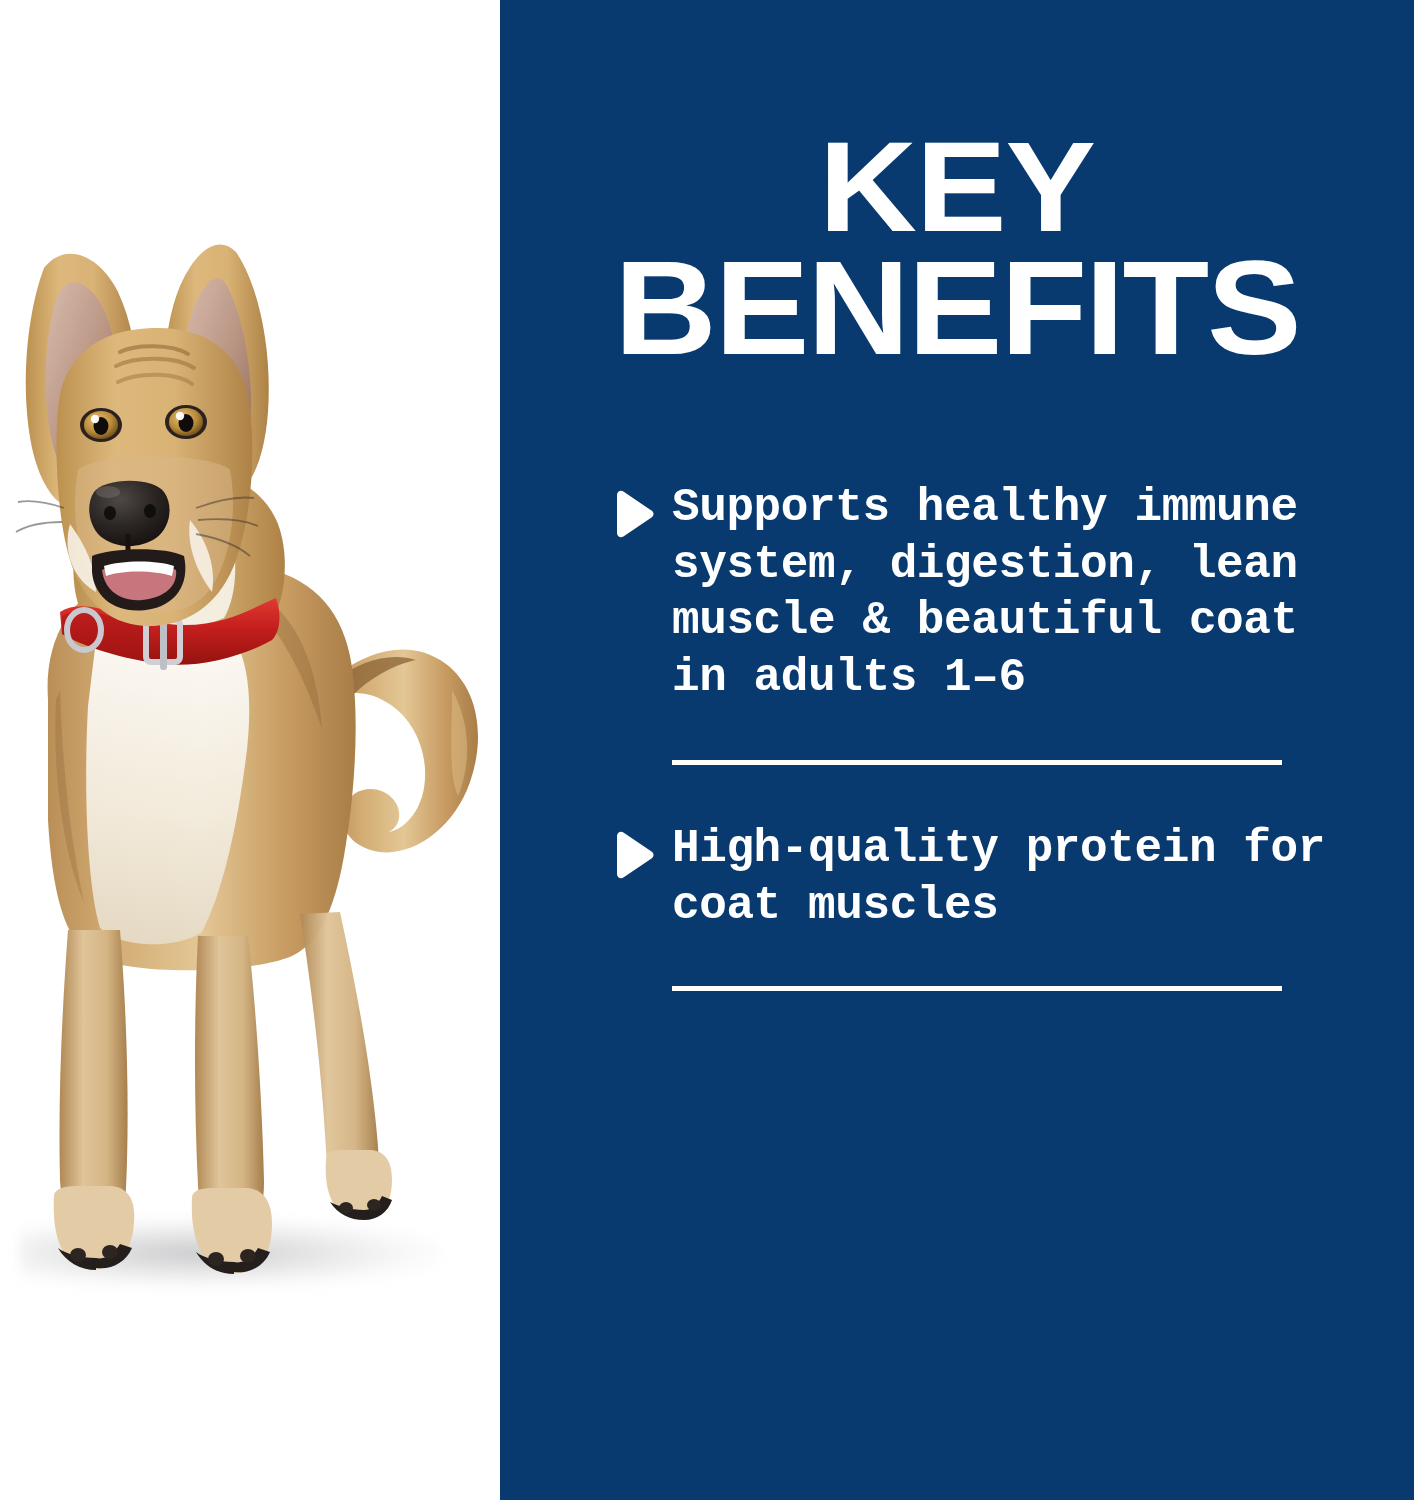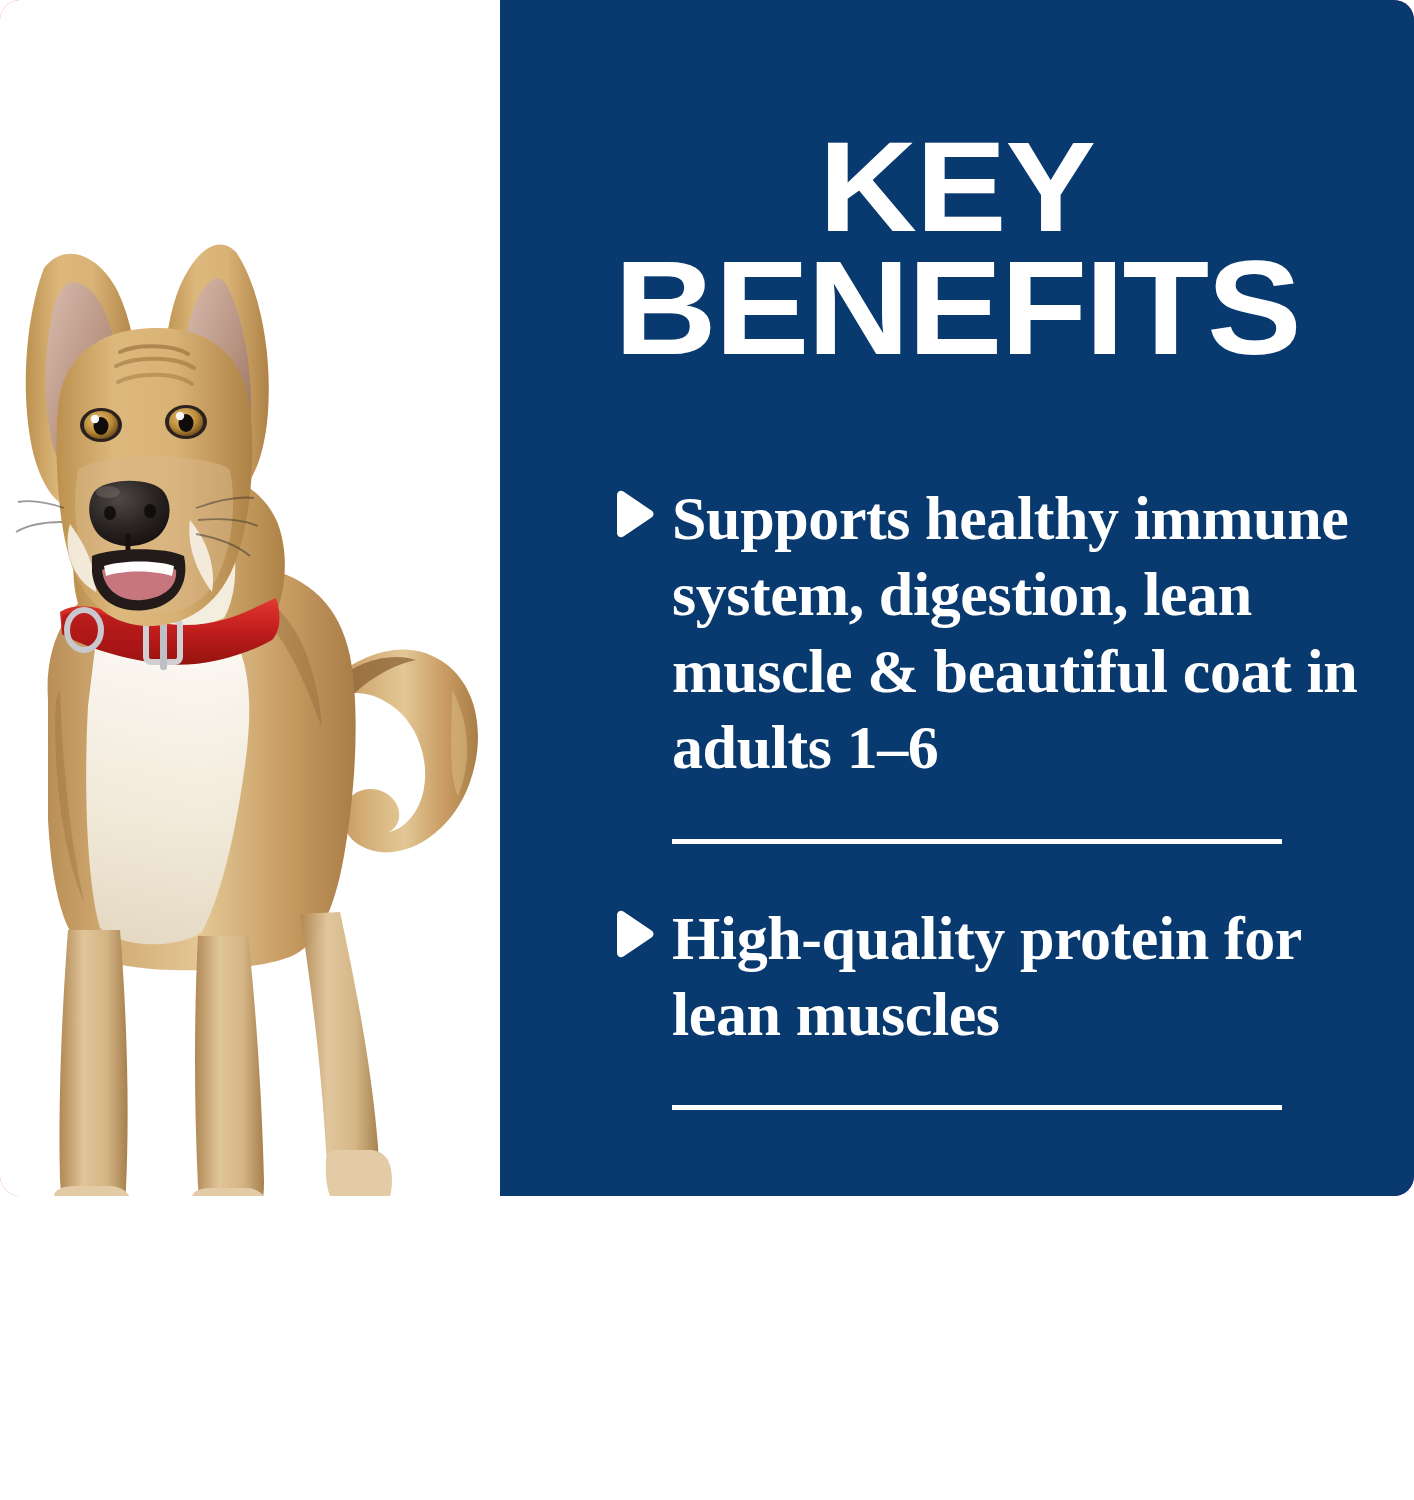--- a/index.html
+++ b/index.html
@@ -7,24 +7,23 @@
     padding: 0;
     background: #ffffff;
   }
   body {
     font-family: "Liberation Sans", sans-serif;
   }
 
   #page {
     position: relative;
     width: 1414px;
-    height: 1196px;
+    height: 1500px;
     background: #ec4899;
     overflow: hidden;
-    border-radius: 20px;
   }
 
   
   .photo-panel {
     position: absolute;
     left: 0;
     top: 0;
     width: 500px;
     height: 1500px;
     background: #ffffff;
@@ -106,23 +105,23 @@
   .bullet-icon {
     flex: 0 0 auto;
     width: 62px;
     padding-top: 10px;
     display: block;
   }
   .bullet-icon svg { display: block; }
 
   .benefit-text {
     flex: 1 1 auto;
-    font-family: Liberation Serif, serif;
+    font-family: Liberation Mono, monospace;
     font-weight: bold;
-    font-size: 62px;
+    font-size: 46px;
     line-height: 1.23;
     letter-spacing: -0.4px;
     color: #ffffff;
   }
 
   .divider-wrap {
     padding-left: 62px;
   }
   .divider {
     height: 5px;
@@ -395,21 +394,21 @@
       <div class="gap-b"></div>
 
       <div class="benefit-row">
         <span class="bullet-icon">
           <svg width="46" height="48" viewBox="0 0 46 48" xmlns="http://www.w3.org/2000/svg">
             <path d="M7 5 C 7 1.5 10.5 -0.4 13.4 1.6 L 41.5 20.6
                      C 44.2 22.4 44.2 25.6 41.5 27.4 L 13.4 46.4
                      C 10.5 48.4 7 46.5 7 43 Z" fill="#FFFFFF"></path>
           </svg>
         </span>
-        <span class="benefit-text">High-quality protein for lean muscles</span>
+        <span class="benefit-text">High-quality protein for coat muscles</span>
       </div>
 
       <div class="gap-c"></div>
       <div class="divider-wrap">
         <div class="divider"></div>
       </div>
       <div class="gap-d"></div>
 
 
     </div>

